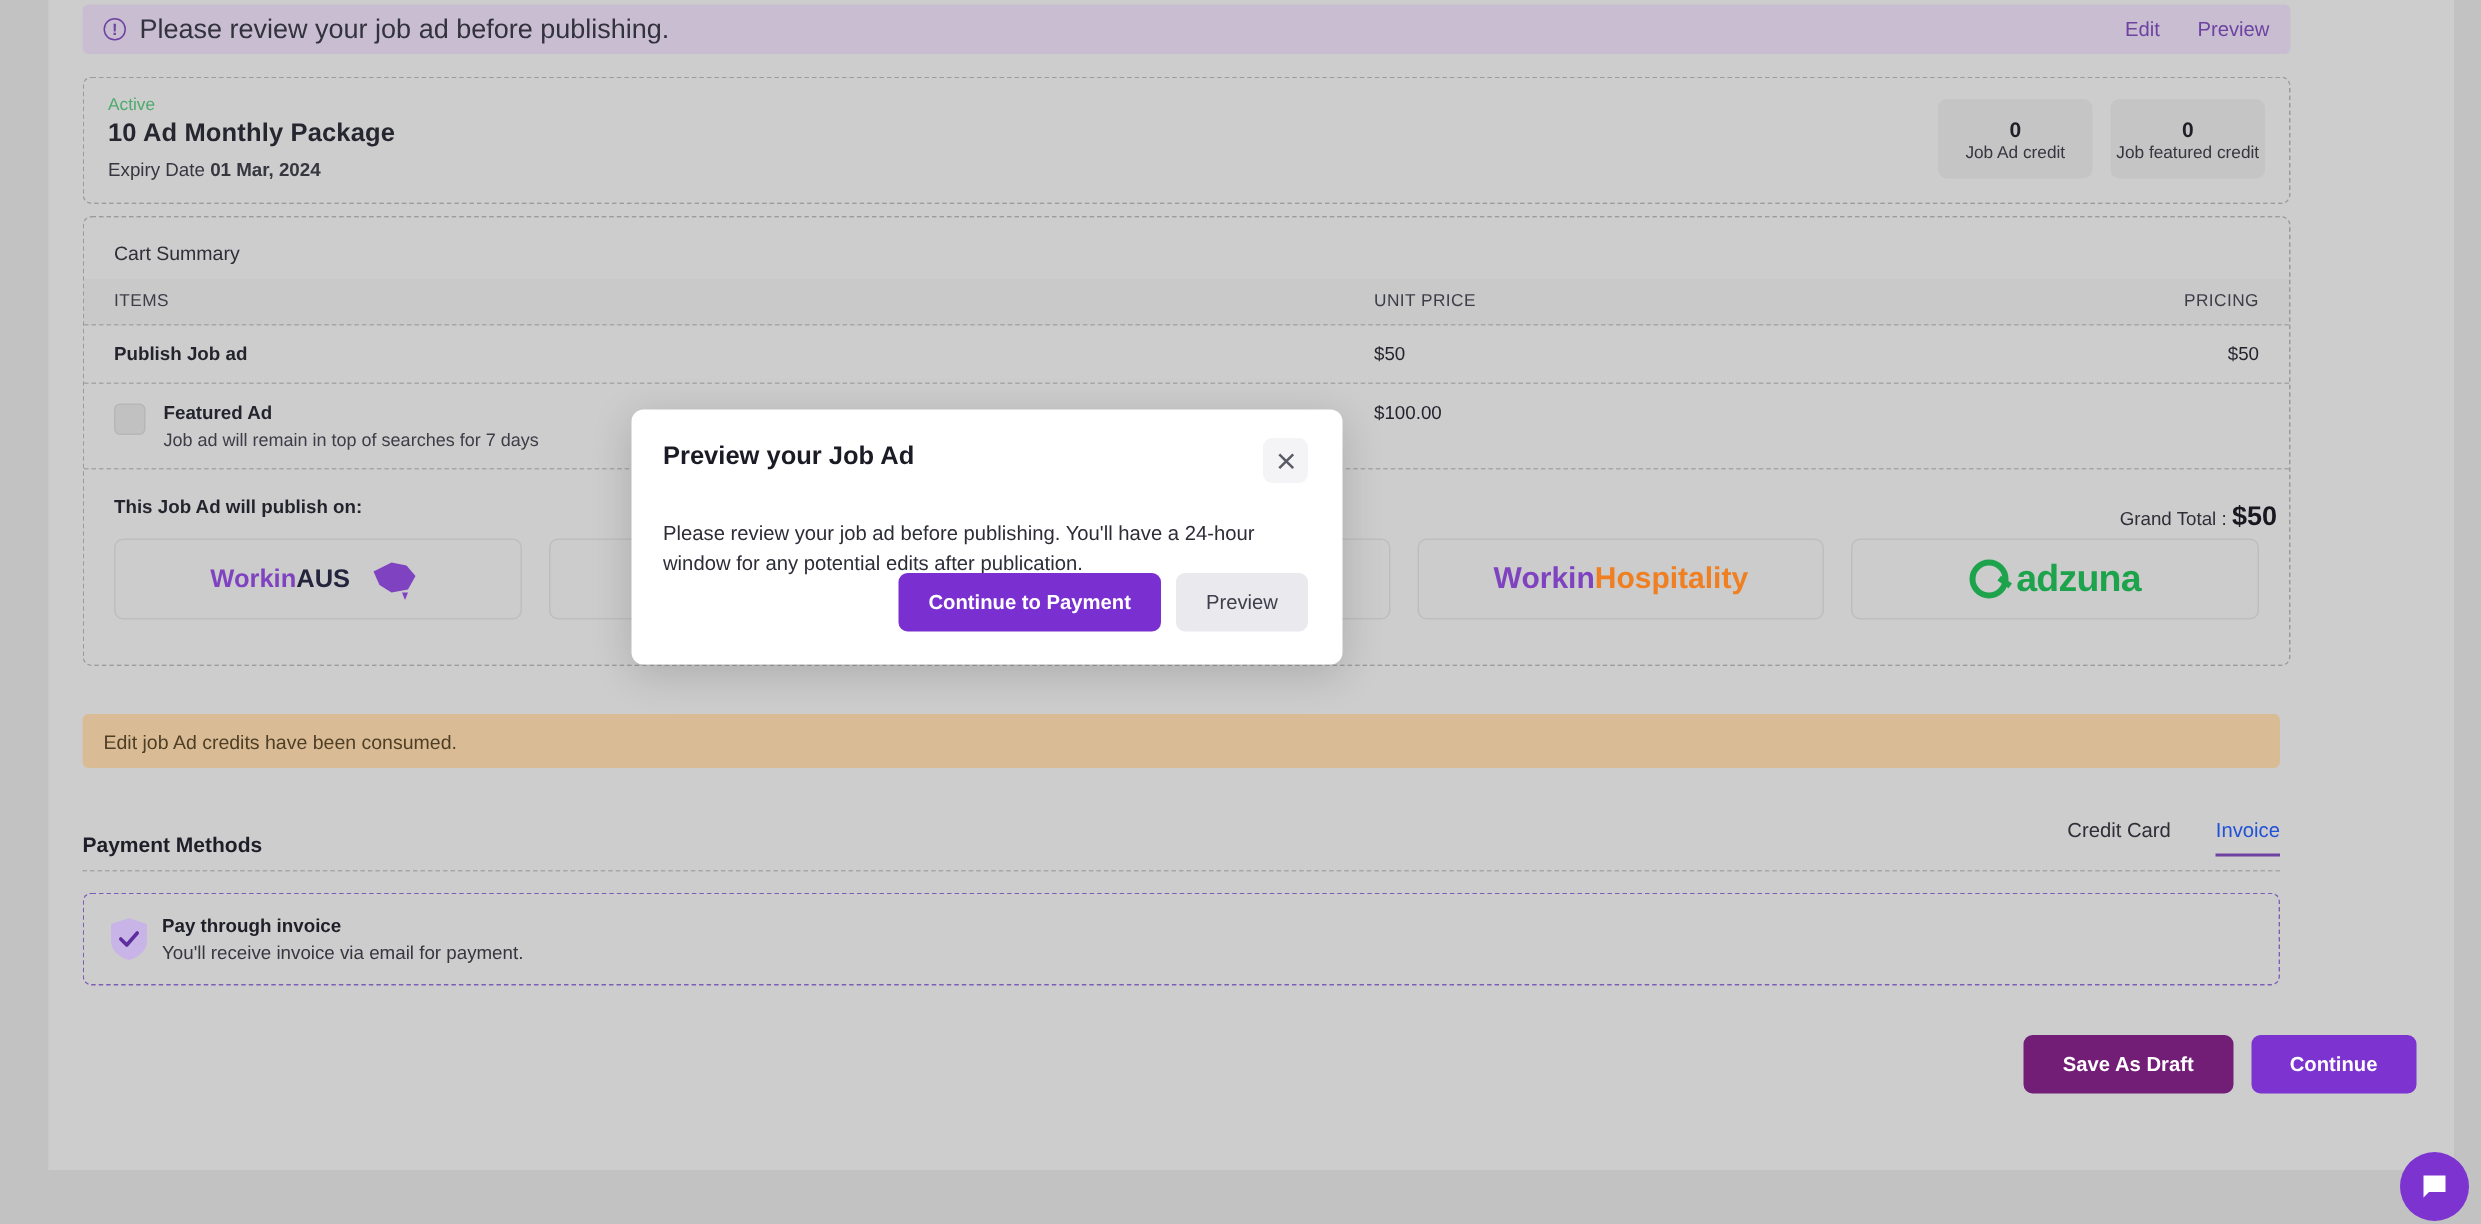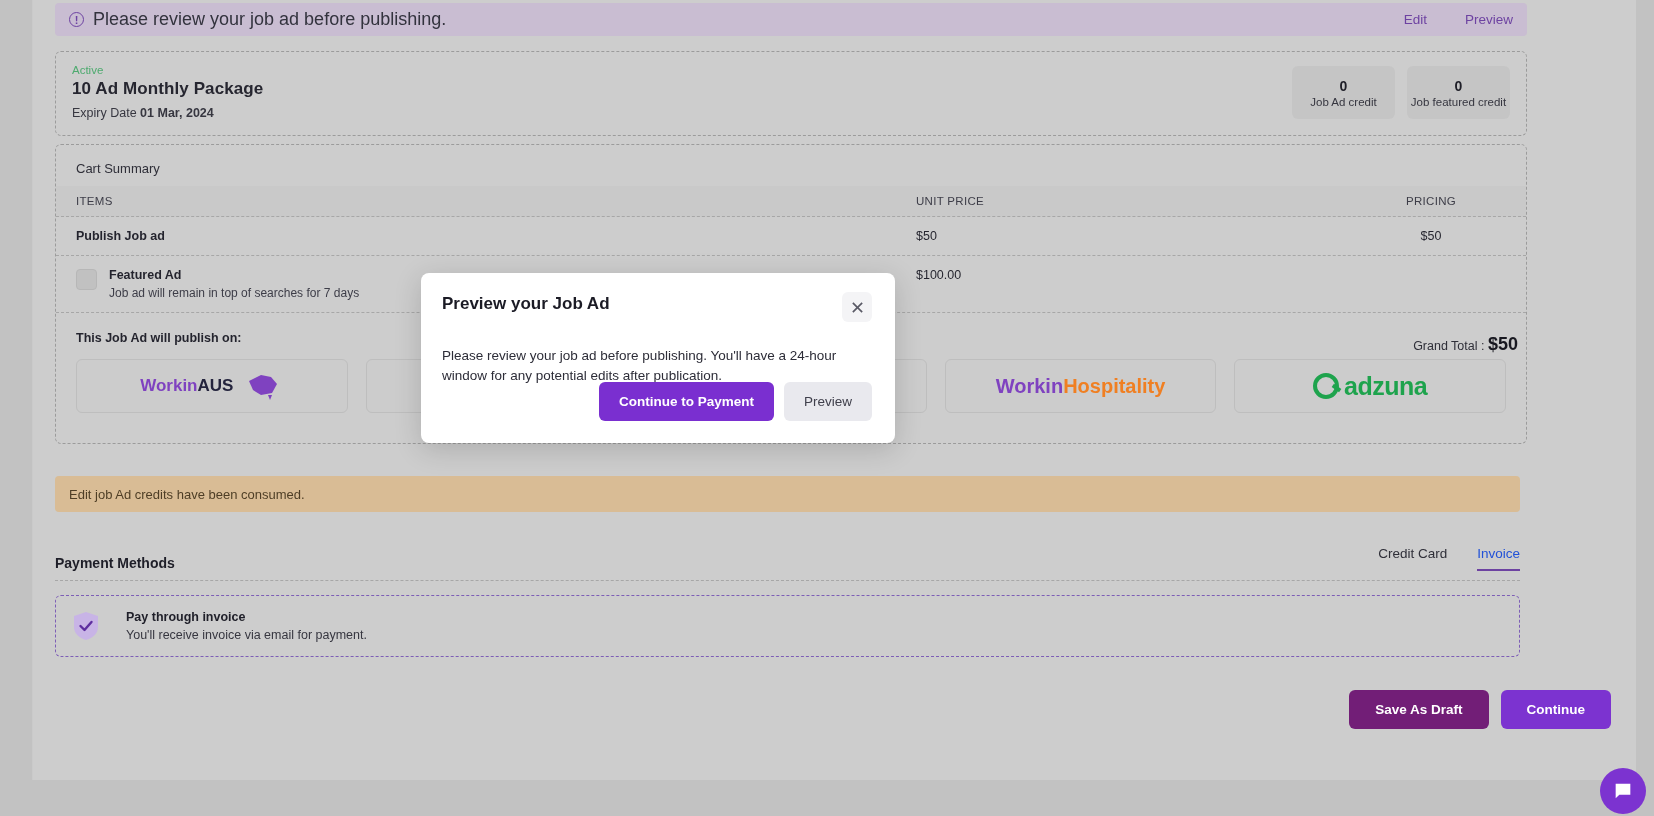--- a/index.html
+++ b/index.html
@@ -30,21 +30,21 @@
     display: flex; align-items: center; padding: 0 14px;
   }
   .notice .ico {
     width: 15px; height: 15px; border-radius: 50%;
     border: 1.4px solid #6b3fa0; color:#6b3fa0;
     font-size: 11px; line-height: 12px; text-align:center; font-weight:700;
     display:flex; align-items:center; justify-content:center;
     flex: none; margin-right: 9px;
   }
   .notice .txt { font-size: 18px; color: #2f2f3a; }
-  .notice .links { margin-left:auto; display:flex; gap: 38px; align-items: center; }
+  .notice .links { margin-left:auto; display:flex; gap: 25px; align-items: center; }
   .notice .links a { color:#6b3fa0; font-size:13.5px; text-decoration:none; cursor:pointer;}
 
   
   .pkg {
     position: absolute; left: 22px; top: 51px; width: 1472px; height: 85px;
     border: 1px dashed #9a9a9a; border-radius: 6px;
     padding: 12px 16px;
   }
   .pkg .status { font-size: 11.5px; color:#4aa96c; margin-bottom: 3px; }
   .pkg .title { font-size: 17px; font-weight: 700; color:#22222c; letter-spacing:.1px;}
@@ -65,21 +65,21 @@
     padding: 12px 0 0 0;
   }
   .cart-title { font-size: 13px; color:#2b2b35; padding: 4px 20px 10px 20px;}
   .thead {
     display:flex; padding: 9px 20px; font-size: 11.5px; color:#3a3a45;
     letter-spacing:.3px; border-bottom: 1px dashed #a6a6a6;
     background: #c8c8c8;
   }
   .c-items { flex: 0 0 840px; }
   .c-unit  { flex: 0 0 440px; }
-  .c-price { flex: 1; text-align: center; }
+  .c-price { flex: 1; text-align: right; }
   .trow {
     display:flex; padding: 12px 20px; font-size: 12.5px; color:#1f1f29;
     border-bottom: 1px dashed #a6a6a6; align-items: flex-start;
   }
   .trow .c-items b { font-weight:700; font-size:12.5px;}
   .feat-wrap { display:flex; gap: 12px; align-items:flex-start; }
   .chk { width:21px; height:21px; border-radius:4px; background:#c0c0c0; border:1px solid #b6b6b6; flex:none; margin-top:1px;}
   .feat-name { font-weight:700; font-size:12.5px; color:#1f1f29;}
   .feat-sub { font-size:12px; color:#3a3a45; margin-top:4px;}
 
@@ -126,21 +126,21 @@
     border-bottom: 1px dashed #a6a6a6;
   }
   .pm-head .h { font-size:14px; font-weight:700; color:#1a1a24;}
   .pm-tabs { margin-left:auto; display:flex; gap: 30px; }
   .pm-tab { font-size:13.5px; color:#2b2b35; cursor:pointer; padding-bottom: 8px; }
   .pm-tab.active { color:#1d4ed8; border-bottom: 2px solid #6b3fa0; }
 
   .pm-card {
     position:absolute; left: 22px; top: 595px; width: 1465px; height: 62px;
     border: 1px dashed #7b5bb5; border-radius:6px;
-    display:flex; align-items:center; padding: 0 16px; gap: 26px;
+    display:flex; align-items:center; padding: 0 16px; gap: 8px;
   }
   .shield { width:28px;height:30px;flex:none; }
   .pm-card .t { font-size:12.5px; font-weight:700; color:#1b1b25;}
   .pm-card .s { font-size:12.5px; color:#33333d; margin-top:4px;}
 
   
   .foot { position:absolute; right: 25px; top: 690px; display:flex; gap: 12px; }
   .btn { border:none; border-radius:6px; cursor:pointer; font-family:"Liberation Sans",sans-serif;}
   .btn-draft { background:#701a75; color:#fff; font-size:13.5px; font-weight:700; padding: 4px 26px; }
   .btn-cont  { background:#7a2fd0; color:#fff; font-size:13.5px; font-weight:700; padding: 12px 26px; }

